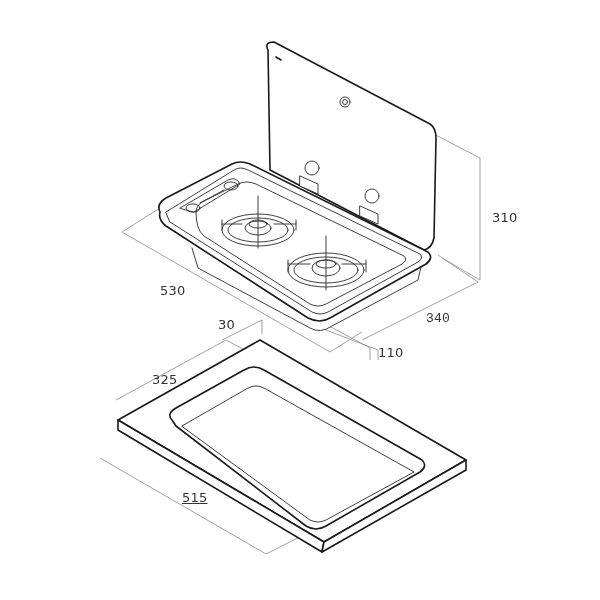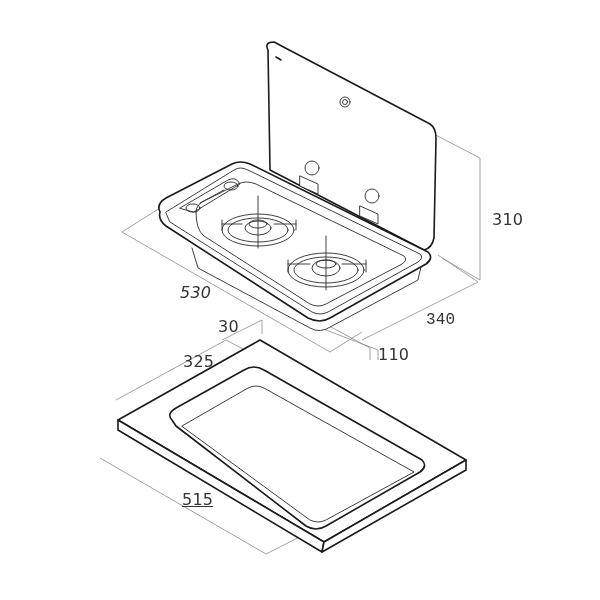--- a/index.html
+++ b/index.html
@@ -1,21 +1,21 @@
 <!DOCTYPE html>
 <html><head>
   <meta charset="utf-8">
   <style>
     html, body { margin: 0; padding: 0; background: #ffffff; }
     body { width: 600px; height: 600px; overflow: hidden; position: relative; }
     #canvas { position: absolute; left: 0; top: 0; width: 600px; height: 600px; }
     .dim-label {
       position: absolute;
       font-family: "DejaVu Sans", sans-serif;
-      font-size: 16px;
+      font-size: 13px;
       color: #333333;
       letter-spacing: 0.2px;
       white-space: nowrap;
     }
     svg .outline { fill: none; stroke: #1a1a1a; stroke-width: 1.6; stroke-linejoin: round; stroke-linecap: round; }
     svg .outline-thin { fill: none; stroke: #2a2a2a; stroke-width: 0.9; stroke-linejoin: round; stroke-linecap: round; }
     svg .dimline { fill: none; stroke: #8a8a8a; stroke-width: 0.8; }
     svg .fill-white { fill: #ffffff; }
   </style>
 </head>
@@ -98,20 +98,20 @@
       <path class="outline fill-white" d="M118,420 L260,340 L466,460 L324,542 Z"></path>
 
       <path class="outline fill-white" d="M118,420 L118,430 L322,552 L324,542 Z"></path>
       <path class="outline fill-white" d="M324,542 L322,552 L466,470 L466,460 Z"></path>
 
       <path class="outline" d="M172,420 Q166,414 176,408 L244,370 Q254,364 264,370 L422,460 Q428,466 420,472 L326,526 Q316,532 306,526 L176,426 Z"></path>
       <path class="outline-thin" d="M182,426 L248,388 Q256,384 264,388 L414,472 L326,520 Q318,524 310,520 Z"></path>
     </g>
   </svg>
 
-  <span class="dim-label" style="left:180px; top:283px;font-style:italic;">530</span>
+  <span class="dim-label" style="left:160px; top:283px;">530</span>
   <span class="dim-label" style="left:426px; top:311px;font-family:Liberation Mono, monospace;">340</span>
   <span class="dim-label" style="left:492px; top:210px;">310</span>
   <span class="dim-label" style="left:378px; top:345px;">110</span>
   <span class="dim-label" style="left:218px; top:317px;">30</span>
-  <span class="dim-label" style="left:152px; top:352px;margin-left:31px;">325</span>
+  <span class="dim-label" style="left:152px; top:372px;">325</span>
   <span class="dim-label" style="left:182px; top:490px;text-decoration:underline;">515</span>
 </div>
 
 </body></html>

